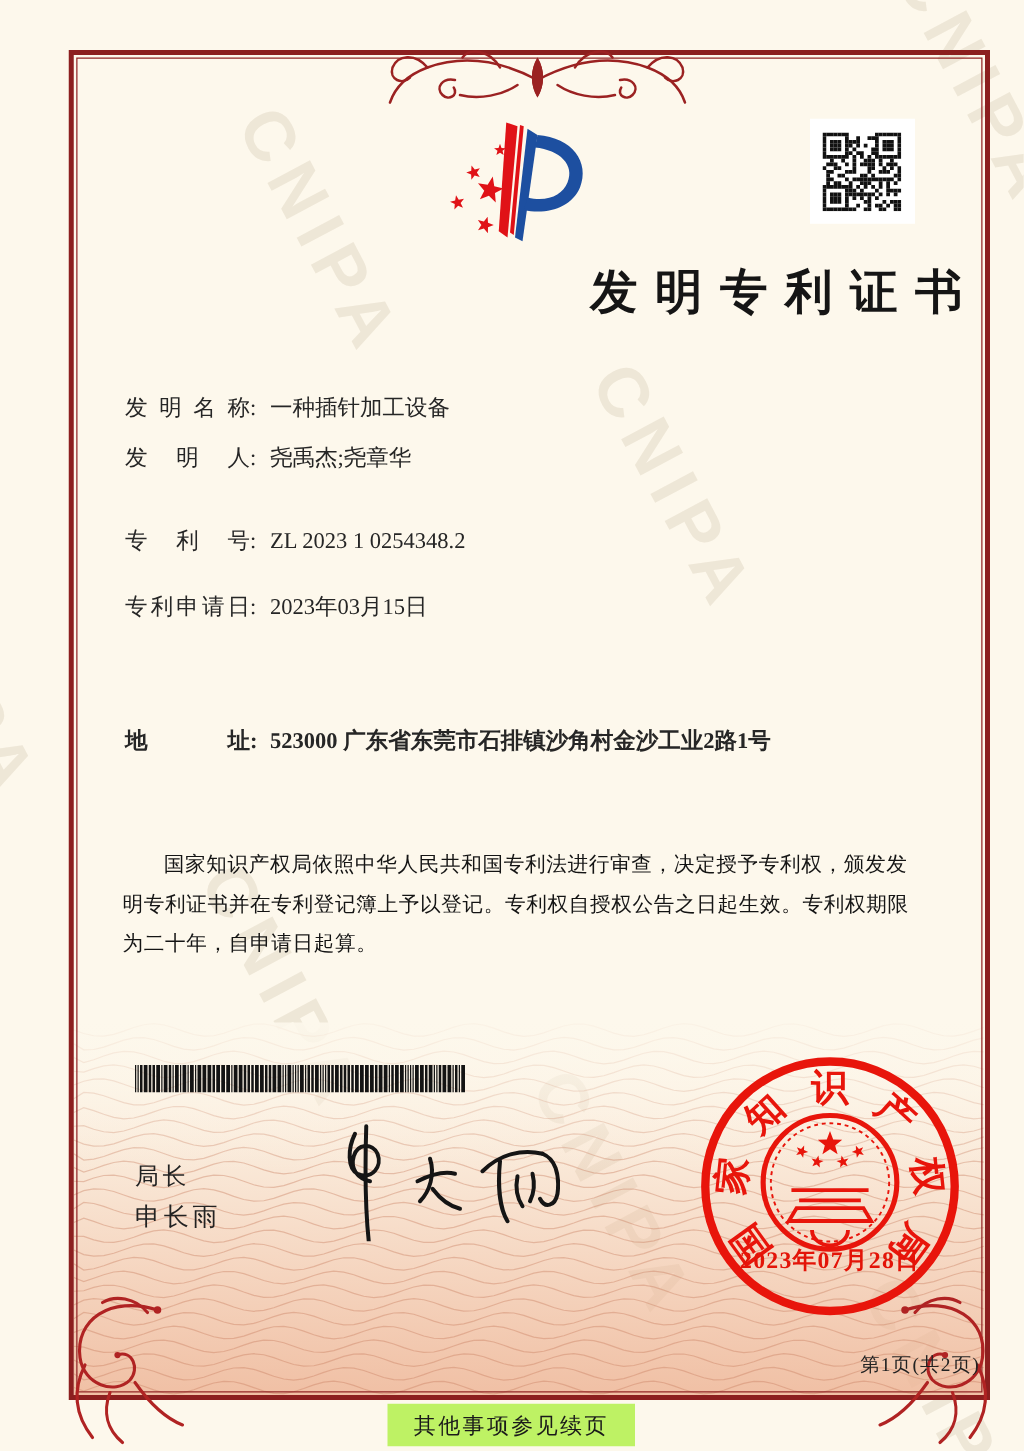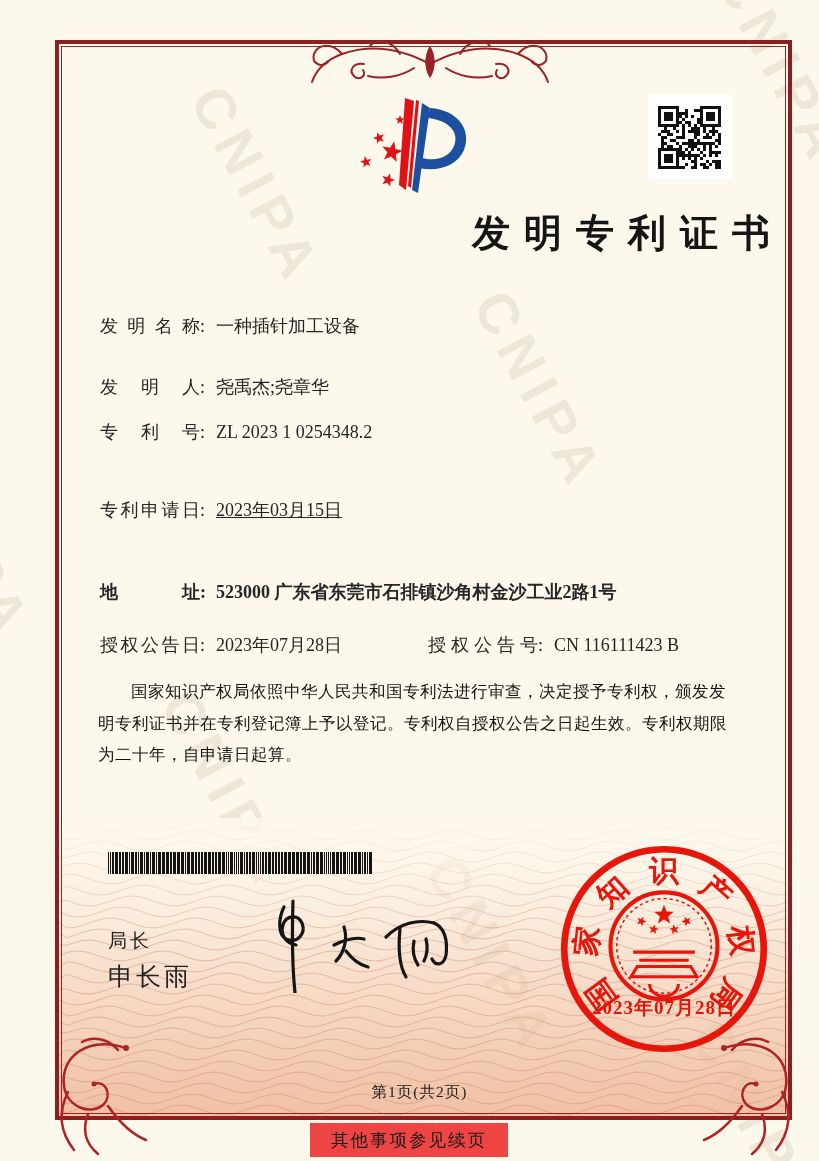--- a/index.html
+++ b/index.html
@@ -33,28 +33,28 @@
   .fval1{display:inline-block;width:212px;}
   
   .paras{position:absolute;left:98px;top:676px;width:642px;font-size:16.5px;
          line-height:31.5px;color:#141414;letter-spacing:0.5px;}
   .paras p{margin:0;text-indent:2em;}
   
   .barcode{position:absolute;left:108px;top:852px;}
   .sig-title{position:absolute;left:108px;top:928px;font-family:"Liberation Sans","DejaVu Sans",sans-serif;
          font-size:19px;color:#222;letter-spacing:3px;text-align:right;}
   .sig-name{position:absolute;left:108px;top:960px;font-family:"Liberation Sans","DejaVu Sans",sans-serif;
-         font-size:25px;color:#222;letter-spacing:3px;}
+         font-size:20px;color:#222;letter-spacing:3px;}
   .signature{position:absolute;left:248px;top:893px;}
   .seal{position:absolute;left:556px;top:841px;}
   .seal-date{position:absolute;left:564px;top:995px;width:200px;text-align:center;
          font-size:19px;font-weight:bold;color:#e31408;letter-spacing:1px;}
-  .pageinfo{position:absolute;left:55px;top:1082px;width:729px;text-align:center;
+  .pageinfo{position:absolute;left:55px;top:1082px;width:729px;text-align:right;
          font-size:15.5px;color:#222;letter-spacing:1px;}
-  .contbox{position:absolute;left:310px;top:1123px;width:198px;height:34px;background:#ef4444;
+  .contbox{position:absolute;left:310px;top:1123px;width:198px;height:34px;background:#bef264;
          text-align:center;font-size:17.5px;color:#1a1a1a;line-height:34px;letter-spacing:2px;}
   
   .orn-top{position:absolute;left:300px;top:24px;}
   .flourish{position:absolute;}
   .flourish.right{transform:scaleX(-1);}
 </style>
 </head>
 <body>
 
 <div id="page">
@@ -397,34 +397,31 @@
         <rect x="57" y="60" width="3" height="3" fill="#111"></rect>
         <rect x="60" y="60" width="3" height="3" fill="#111"></rect>
       </svg>
   </div>
 
   <div class="title">发明专利证书</div>
 
   <div class="row" style="top:314px;">
     <span class="flabel">发明名称</span><span class="colon">:</span><span class="fvalue">一种插针加工设备</span>
   </div>
-  <div class="row" style="top:375px;">
+  <div class="row" style="top:354px;">
     <span class="flabel">发明人</span><span class="colon">:</span><span class="fvalue">尧禹杰;尧章华</span>
   </div>
   <div class="row" style="top:420px;">
     <span class="flabel">专利号</span><span class="colon">:</span><span class="fvalue">ZL 2023 1 0254348.2</span>
   </div>
-  <div class="row" style="top:498px;text-decoration:underline;">
+  <div class="row" style="top:473px;">
     <span class="flabel">专利申请日</span><span class="colon">:</span><span class="fvalue">2023年03月15日</span>
   </div>
   <div class="row" style="top:580px;font-weight:bold;">
     <span class="flabel">地址</span><span class="colon">:</span><span class="fvalue">523000 广东省东莞市石排镇沙角村金沙工业2路1号</span>
-  </div>
-  <div class="row" style="top:633px;">
-    <span class="flabel">授权公告日</span><span class="colon">:</span><span class="fval1">2023年07月28日</span><span class="flabel" style="width:110px">授权公告号</span><span class="colon">:</span><span class="fvalue">CN 116111423 B</span>
   </div>
 
   <div class="paras">
     <p>国家知识产权局依照中华人民共和国专利法进行审查，决定授予专利权，颁发发明专利证书并在专利登记簿上予以登记。专利权自授权公告之日起生效。专利权期限为二十年，自申请日起算。</p>
   </div>
 
   <svg class="barcode" id="barcode" width="266" height="22">
       <rect x="0" y="0" width="1" height="22" fill="#141414"></rect>
       <rect x="2" y="0" width="1" height="22" fill="#141414"></rect>
       <rect x="4" y="0" width="2" height="22" fill="#141414"></rect>

